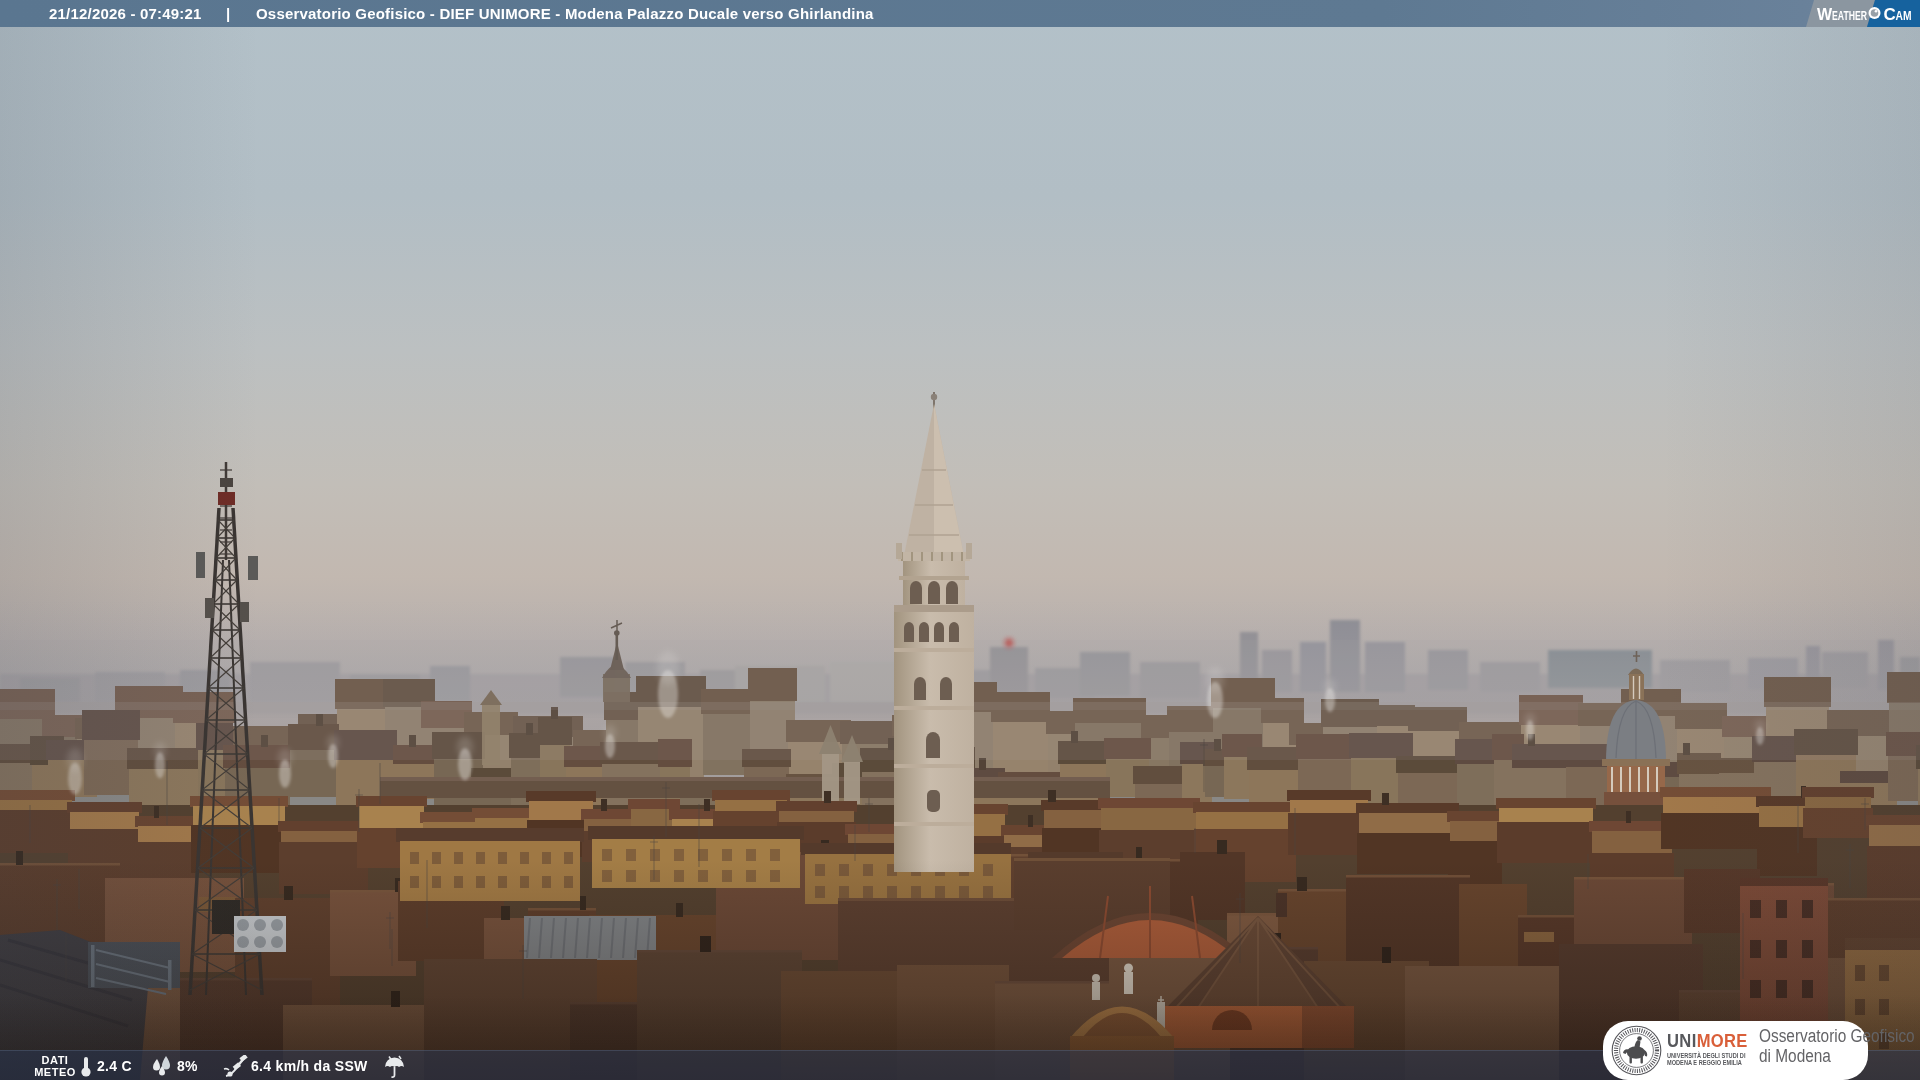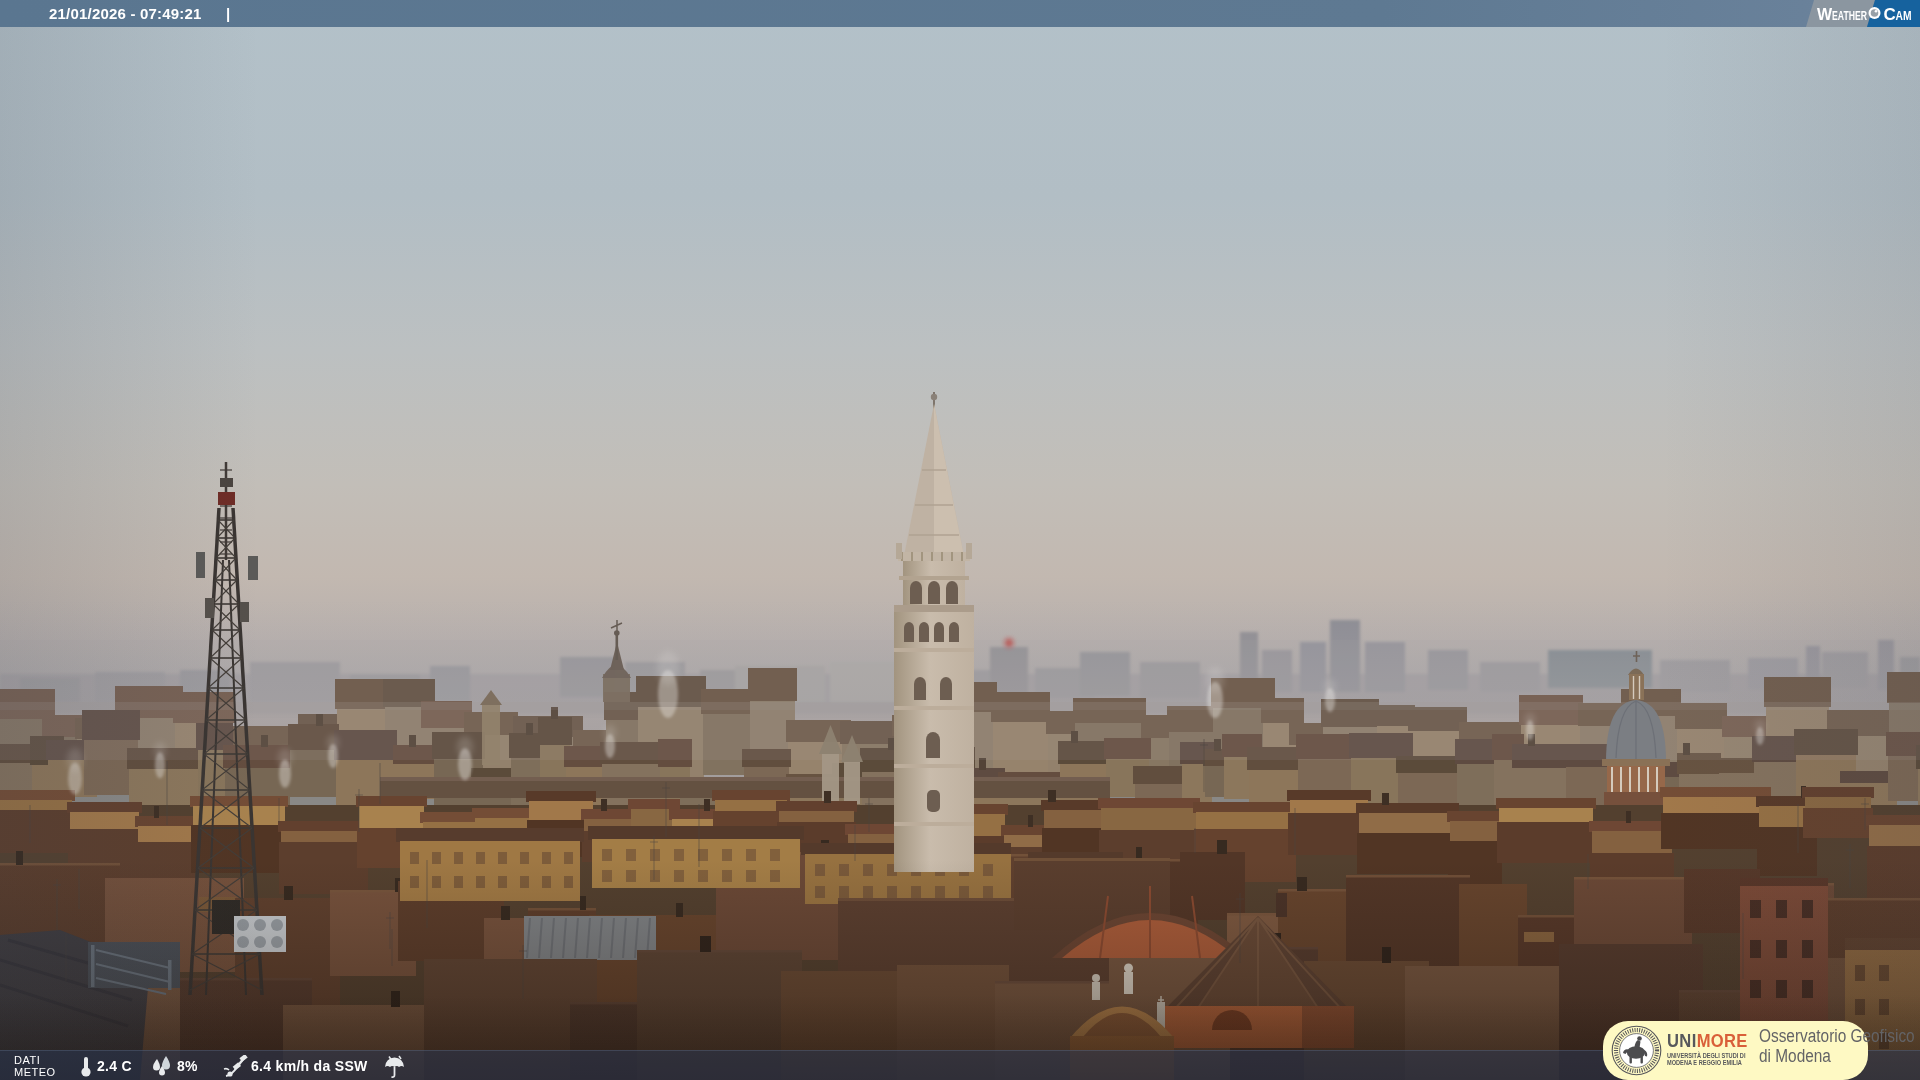--- a/index.html
+++ b/index.html
@@ -1,24 +1,24 @@
 <!DOCTYPE html>
 <html><head><meta charset="utf-8">
 <style>
 * { margin:0; padding:0; box-sizing:border-box; }
 html,body { width:1920px; height:1080px; overflow:hidden; background:#888; }
 body { font-family:"Liberation Sans", sans-serif; position:relative; }
 #scene { position:absolute; left:0; top:0; }
 .topbar { position:absolute; left:0; top:0; width:1920px; height:27px; background:linear-gradient(to right,#5a7690,#5e7992 72%,#69819a 94%,#72879e); }
 .topbar .txt { position:absolute; top:0; height:27px; line-height:28px; color:#ffffff; font-weight:bold; font-size:15px; letter-spacing:0.2px; white-space:nowrap; }
 .botbar { position:absolute; left:0; top:1050px; width:1920px; height:30px; background:rgba(42,56,84,0.52); border-top:1px solid rgba(120,140,170,0.25); }
-.botbar .lbl { position:absolute; left:14px; top:3px; width:46px; color:#fff; font-weight:normal; font-size:11px; line-height:12px; letter-spacing:0.5px; }
+.botbar .lbl { position:absolute; left:32px; top:3px; width:46px; text-align:center; color:#fff; font-weight:bold; font-size:11px; line-height:12px; letter-spacing:0.5px; }
 .botbar .val { position:absolute; top:0px; height:30px; line-height:31px; color:#fff; font-weight:bold; font-size:14px; letter-spacing:0.3px; white-space:nowrap; }
 .wc { position:absolute; right:0; top:0; height:27px; }
-.unibox { position:absolute; left:1603px; top:1021px; width:265px; height:59px; background:#fef9c3;border-radius:25px; }
+.unibox { position:absolute; left:1603px; top:1021px; width:265px; height:59px; background:#ffffff;border-radius:25px; }
 .unibox .brand { position:absolute; left:64px; top:10px; font-size:18px; font-weight:bold; letter-spacing:0.4px; color:#57585c; transform:scaleX(0.92); transform-origin:left; }
 .unibox .brand .mo { color:#d95f39; }
 .unibox .small { position:absolute; left:64px; top:31px; font-size:7.5px; font-weight:bold; color:#57585c; line-height:7.4px; letter-spacing:0; transform:scaleX(0.75); transform-origin:left; white-space:nowrap; }
 .unibox .oss { position:absolute; left:156px; top:6px; font-size:18px; color:#636366; line-height:19.5px; letter-spacing:0; transform:scaleX(0.855); transform-origin:left; white-space:nowrap; }
 </style></head>
 <body>
 <div id="scene"><svg width="1920" height="1080" viewBox="0 0 1920 1080" xmlns="http://www.w3.org/2000/svg">
       <defs>
 <linearGradient id="sky" x1="0" y1="0" x2="0" y2="1">
 <stop offset="0" stop-color="#b3c1c9"></stop>
@@ -855,22 +855,23 @@
 <defs>
         <linearGradient id="botv" x1="0" y1="0" x2="0" y2="1">
 <stop offset="0" stop-color="#140d08" stop-opacity="0"></stop>
           <stop offset="1" stop-color="#140d08" stop-opacity="0.34"></stop>
 </linearGradient>
       </defs>
 <rect x="0" y="995" width="1920" height="85" fill="url(#botv)"></rect>
     </svg></div>
 
 <div class="topbar">
-  <span class="txt" style="left:49px;">21/01/2026 - 07:49:21</span>
+  <span class="txt" style="left:49px;">21/12/2026 - 07:49:21</span>
   <span class="txt" style="left:226px;">|</span>
+  <span class="txt" style="left:256px;">Osservatorio Geofisico - DIEF UNIMORE - Modena Palazzo Ducale verso Ghirlandina</span>
 </div>
 
 <div class="wc">
 <svg width="125" height="27" viewBox="0 0 125 27">
   <polygon points="11,27 19,0 80,0 72,27" fill="#8b96a0"></polygon>
   <polygon points="72,27 80,0 125,0 125,27" fill="#16629e"></polygon>
   <text x="22" y="19.5" font-family="Liberation Sans" font-weight="bold" font-size="16" fill="#ffffff">W</text>
   <text x="37" y="19.5" font-family="Liberation Sans" font-weight="bold" font-size="12.5" fill="#ffffff" textLength="35" lengthAdjust="spacingAndGlyphs">EATHER</text>
   <circle cx="79.5" cy="13" r="6" fill="#ffffff"></circle>
   <circle cx="79.5" cy="13" r="3.8" fill="#98a1a8"></circle>

